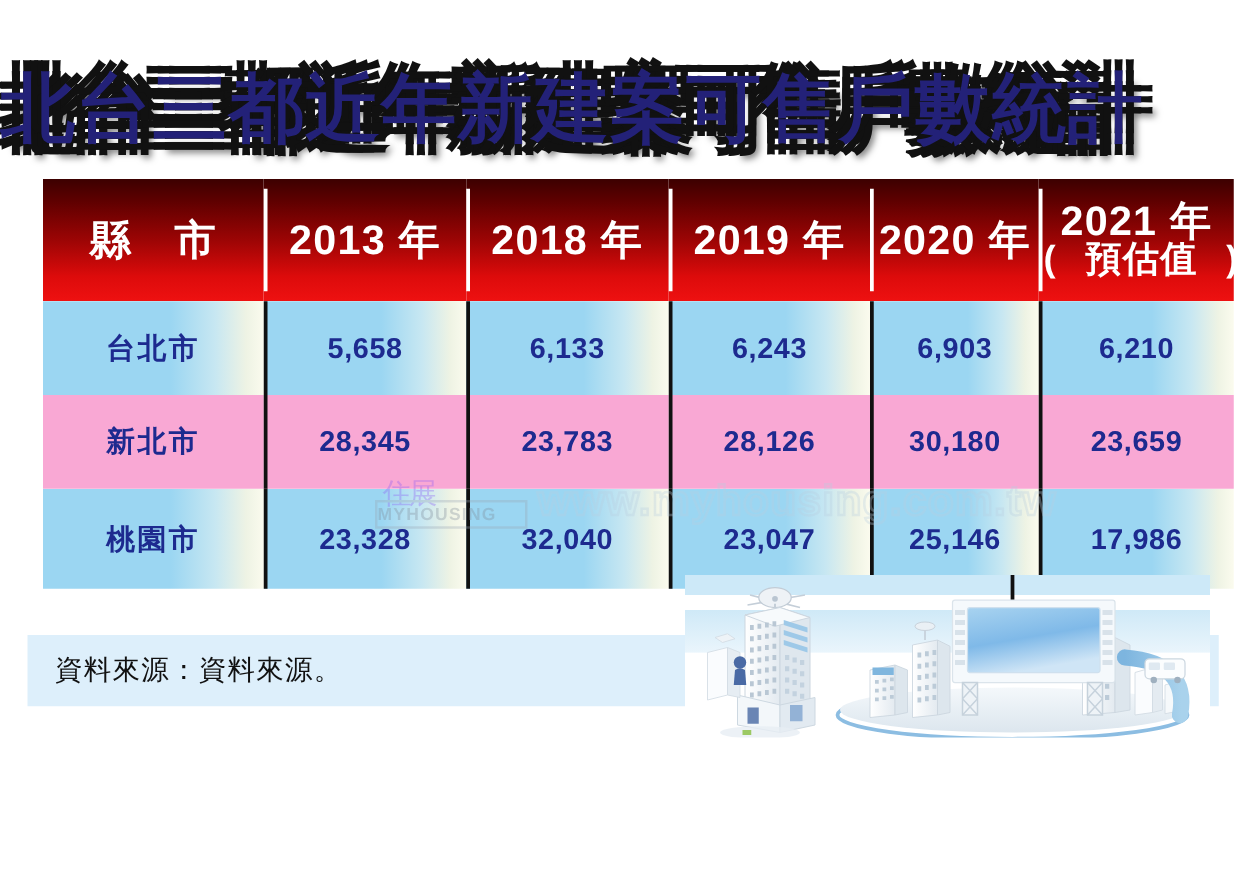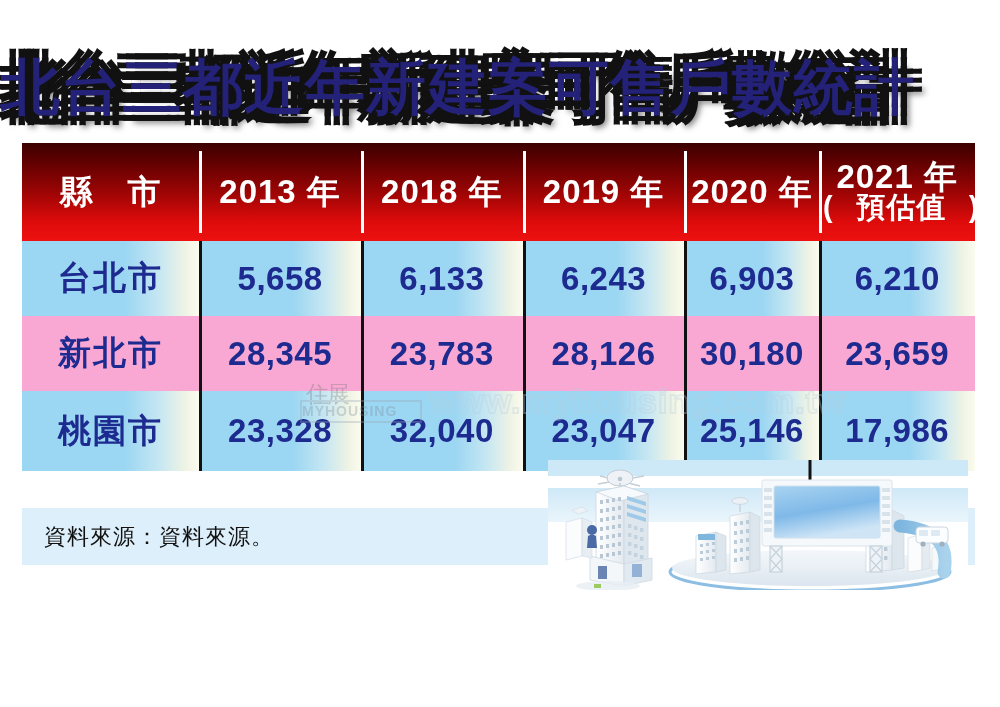--- a/index.html
+++ b/index.html
@@ -43,21 +43,21 @@
       -9px  9px 0 #111111,  9px  9px 0 #111111,
       -9px  0   0 #111111,  9px  0   0 #111111,
        0  -9px  0 #111111,  0   9px  0 #111111,
        11px 11px 6px rgba(0,0,0,0.55);
     white-space: nowrap;
   }
 
   
   #table {
     position: absolute;
-    left: 22px;
+    left: 34px;
     top: 143px;
     width: 953px;
     border-collapse: collapse;
     table-layout: fixed;
   }
   #table td, #table th {
     padding: 0;
     margin: 0;
     border: 0;
   }
@@ -94,21 +94,21 @@
     display: block;
     font-size: 33px;
     line-height: 1.05;
   }
 
   
   .data-row { height: 75px; }
   .data-cell {
     text-align: center;
     vertical-align: middle;
-    font-size: 33px;
+    font-size: 23px;
     font-weight: bold;
     color: #1d2a8f;
     font-family: "Liberation Sans", "DejaVu Sans", sans-serif;
     position: relative;
     white-space: nowrap;
     letter-spacing: 0.5px;
   }
   .data-cell.city {
     font-family: "DejaVu Sans", "Liberation Sans", sans-serif;
     letter-spacing: 2px;
@@ -179,21 +179,21 @@
     font-weight: bold;
     letter-spacing: 1px;
     text-align: left;
     line-height: 19px;
     font-family: "Liberation Sans", sans-serif;
   }
   #wm-logo .wm-mark {
     position: absolute;
     left: 6px; top: 0;
     font-size: 23px;
-    color: #737373;
+    color: #8b5cf6;
     font-family: Liberation Sans, sans-serif;
     letter-spacing: -2px;
   }
   #wm-url {
     font-family: "Liberation Sans", "DejaVu Sans", sans-serif;
     font-size: 34px;
     font-weight: bold;
     color: transparent;
     -webkit-text-stroke: 2px #b9cfe0;
     letter-spacing: 1px;

